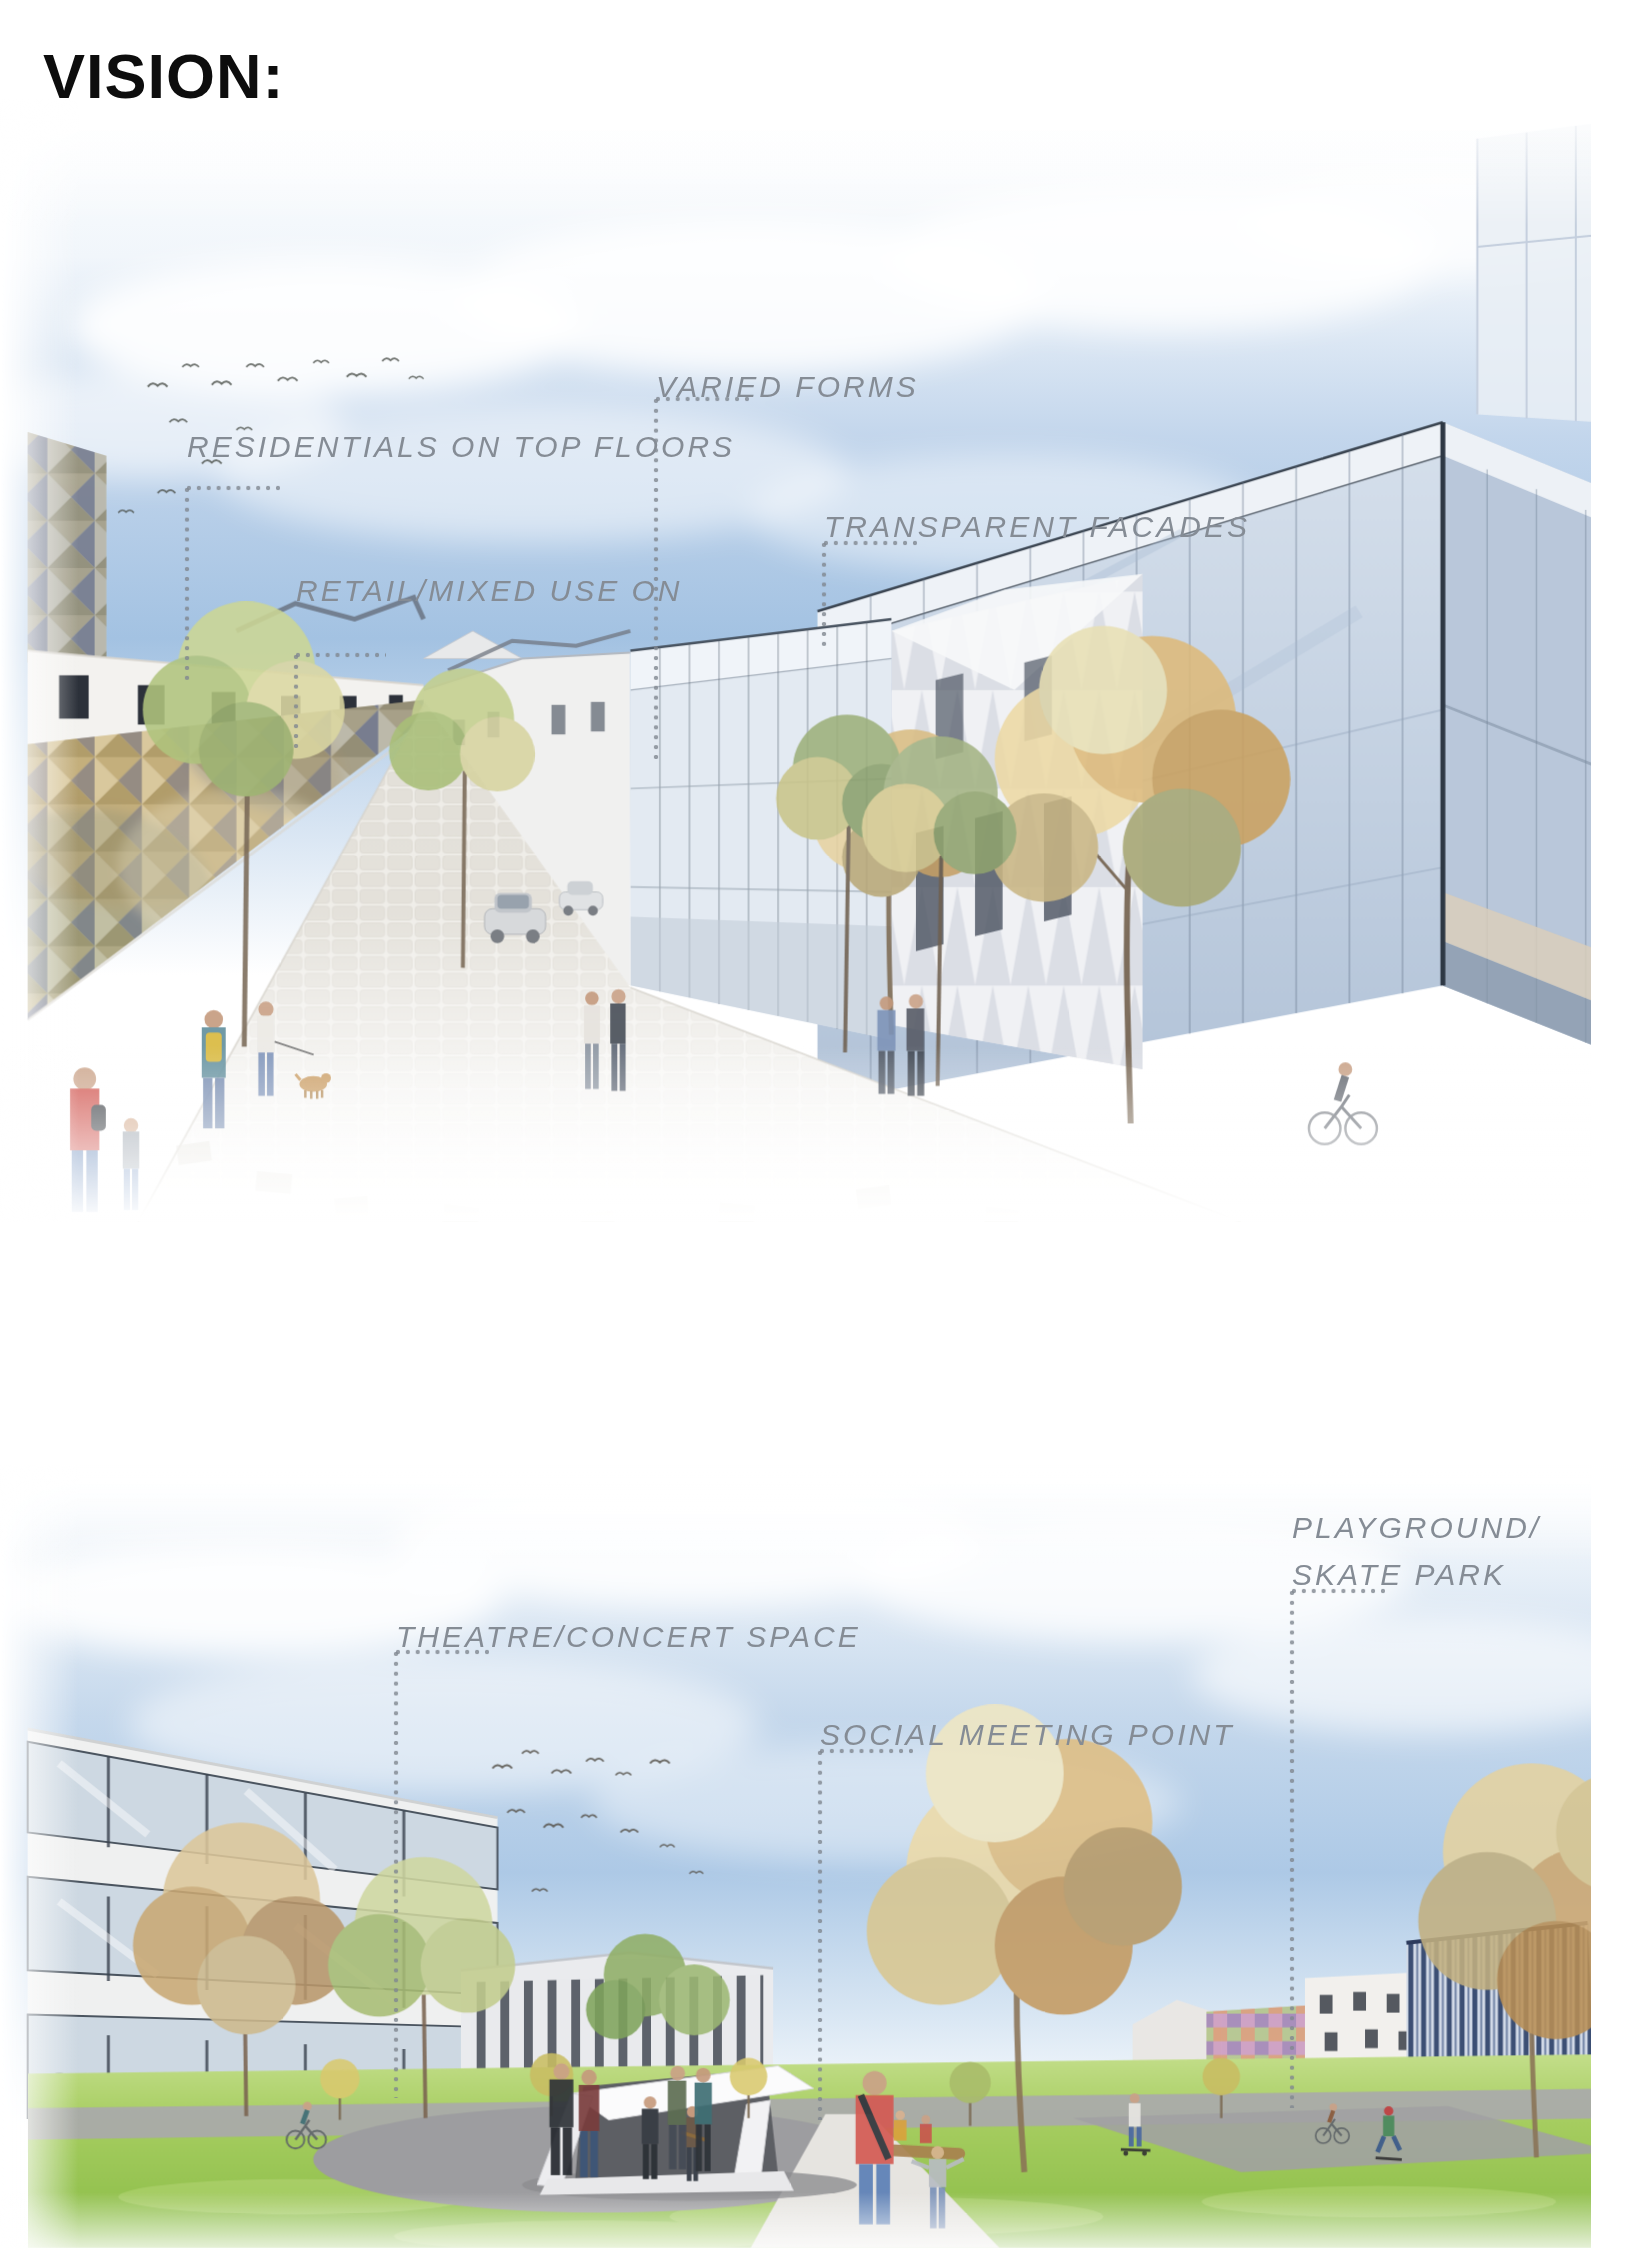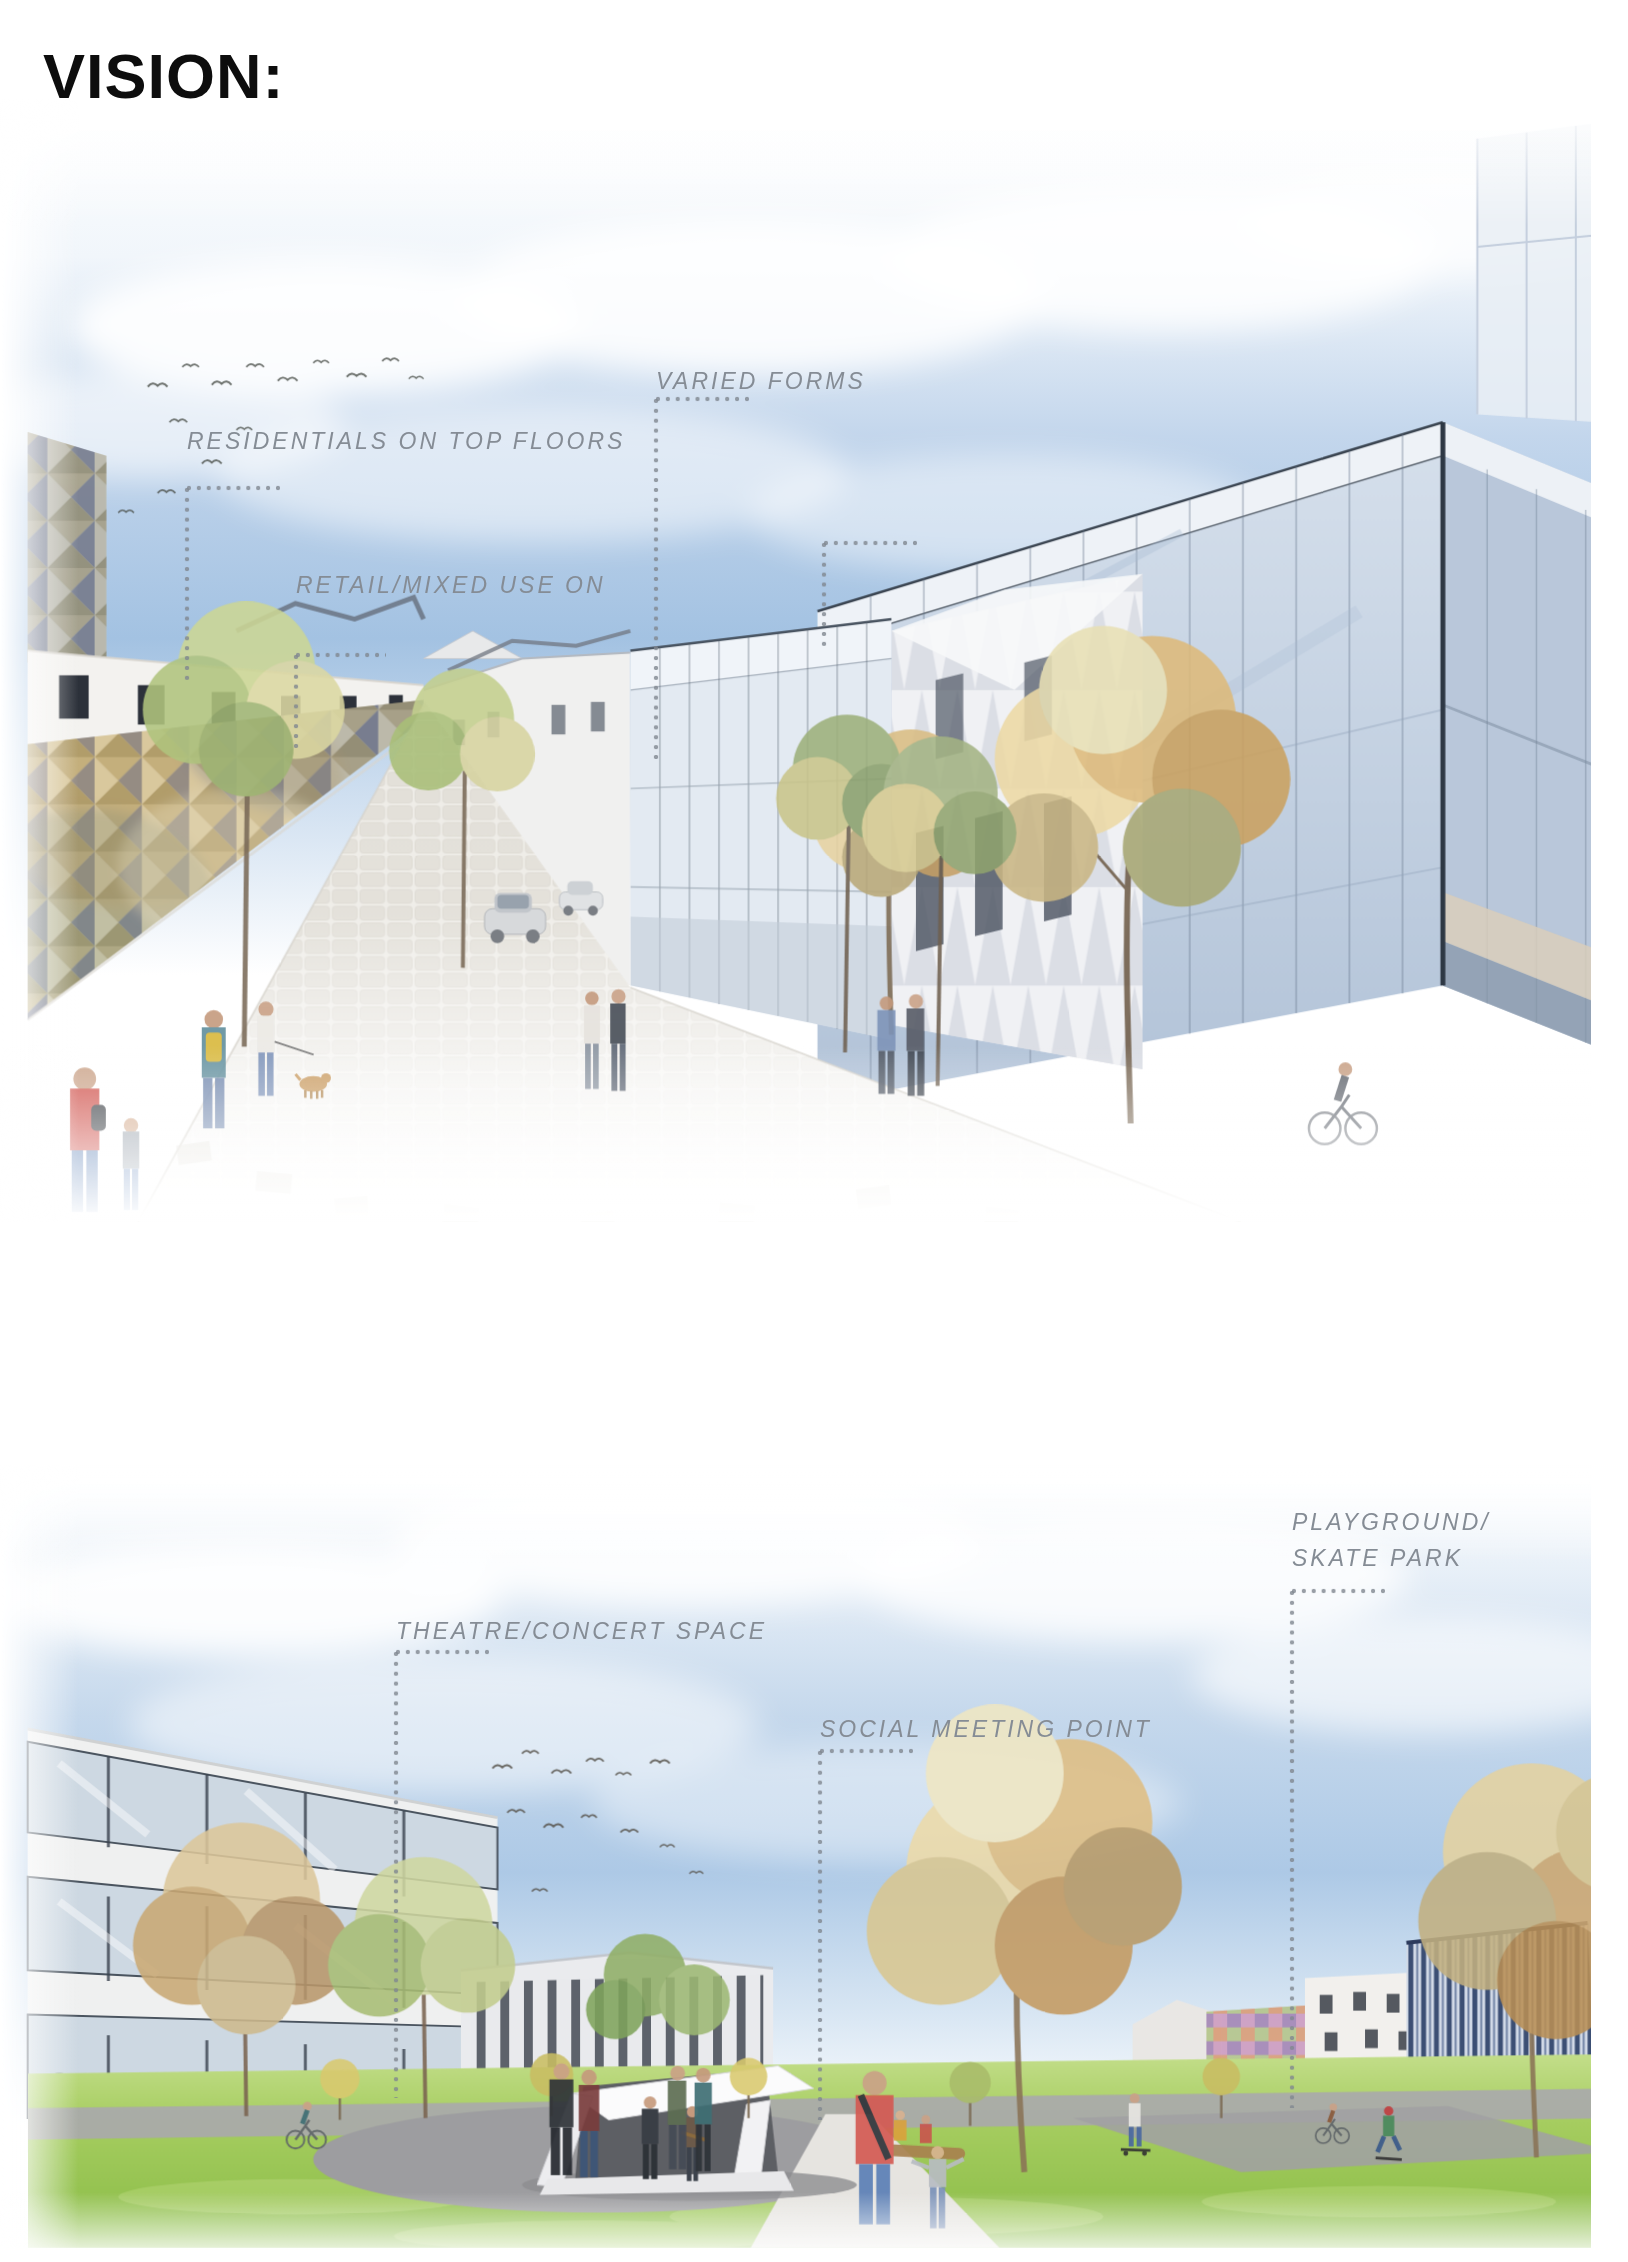--- a/index.html
+++ b/index.html
@@ -5,21 +5,21 @@
   html,body{margin:0;padding:0;background:#ffffff;}
   .page{position:relative;width:1591px;height:2263px;background:#ffffff;overflow:hidden;
         font-family:"Liberation Sans",sans-serif;}
   svg.scene{position:absolute;left:0;display:block;}
   .title{position:absolute;left:43px;top:45px;font-size:63px;font-weight:800;
          letter-spacing:1px;color:#0d0d0d;line-height:1;}
   .subtitle{position:absolute;left:39px;top:136px;font-size:54px;font-style:italic;
          font-weight:300;letter-spacing:2px;color:#1b1b1b;line-height:1;}
   .section-heading{position:absolute;left:43px;top:1369px;font-size:50px;font-style:italic;
          font-weight:300;letter-spacing:3px;color:#141414;line-height:1;}
-  .ann{position:absolute;font-size:23px;font-style:italic;font-weight:300;letter-spacing:3px;
+  .ann{position:absolute;font-size:30px;font-style:italic;font-weight:300;letter-spacing:3px;
        color:#858c95;white-space:nowrap;line-height:1.55;z-index:5;}
   .ann span{display:block;}
   .dots-h{position:absolute;height:5.9px;z-index:5;
        background-image:radial-gradient(circle,rgba(128,135,144,.8) 2px,rgba(128,135,144,0) 2.4px);
        background-size:9.9px 5.9px;background-repeat:repeat-x;background-position:0 50%;}
   .dots-v{position:absolute;width:5.9px;z-index:5;
        background-image:radial-gradient(circle,rgba(128,135,144,.8) 2px,rgba(128,135,144,0) 2.4px);
        background-size:5.9px 9.9px;background-repeat:repeat-y;background-position:50% 0;}
 </style>
 </head>
@@ -673,20 +673,23 @@
   </div>
   <div class="dots-h" style="left:184px;top:485px;width:97px"></div>
   <div class="dots-v" style="left:184px;top:485px;height:195px"></div>
 
   <div class="ann" style="left:296px;top:568px">
     <span>RETAIL/MIXED USE ON</span>
   </div>
   <div class="dots-h" style="left:293px;top:652px;width:93px"></div>
   <div class="dots-v" style="left:293px;top:652px;height:100px"></div>
 
+  <div class="ann" style="left:824px;top:504px">
+    <span>TRANSPARENT FACADES</span>
+  </div>
   <div class="dots-h" style="left:821px;top:540px;width:99px"></div>
   <div class="dots-v" style="left:821px;top:540px;height:110px"></div>
 
   <div class="ann" style="left:1292px;top:1505px">
     <span>PLAYGROUND/</span>
     <span>SKATE PARK</span>
   </div>
   <div class="dots-h" style="left:1289px;top:1588px;width:97px"></div>
   <div class="dots-v" style="left:1289px;top:1588px;height:520px"></div>
 

